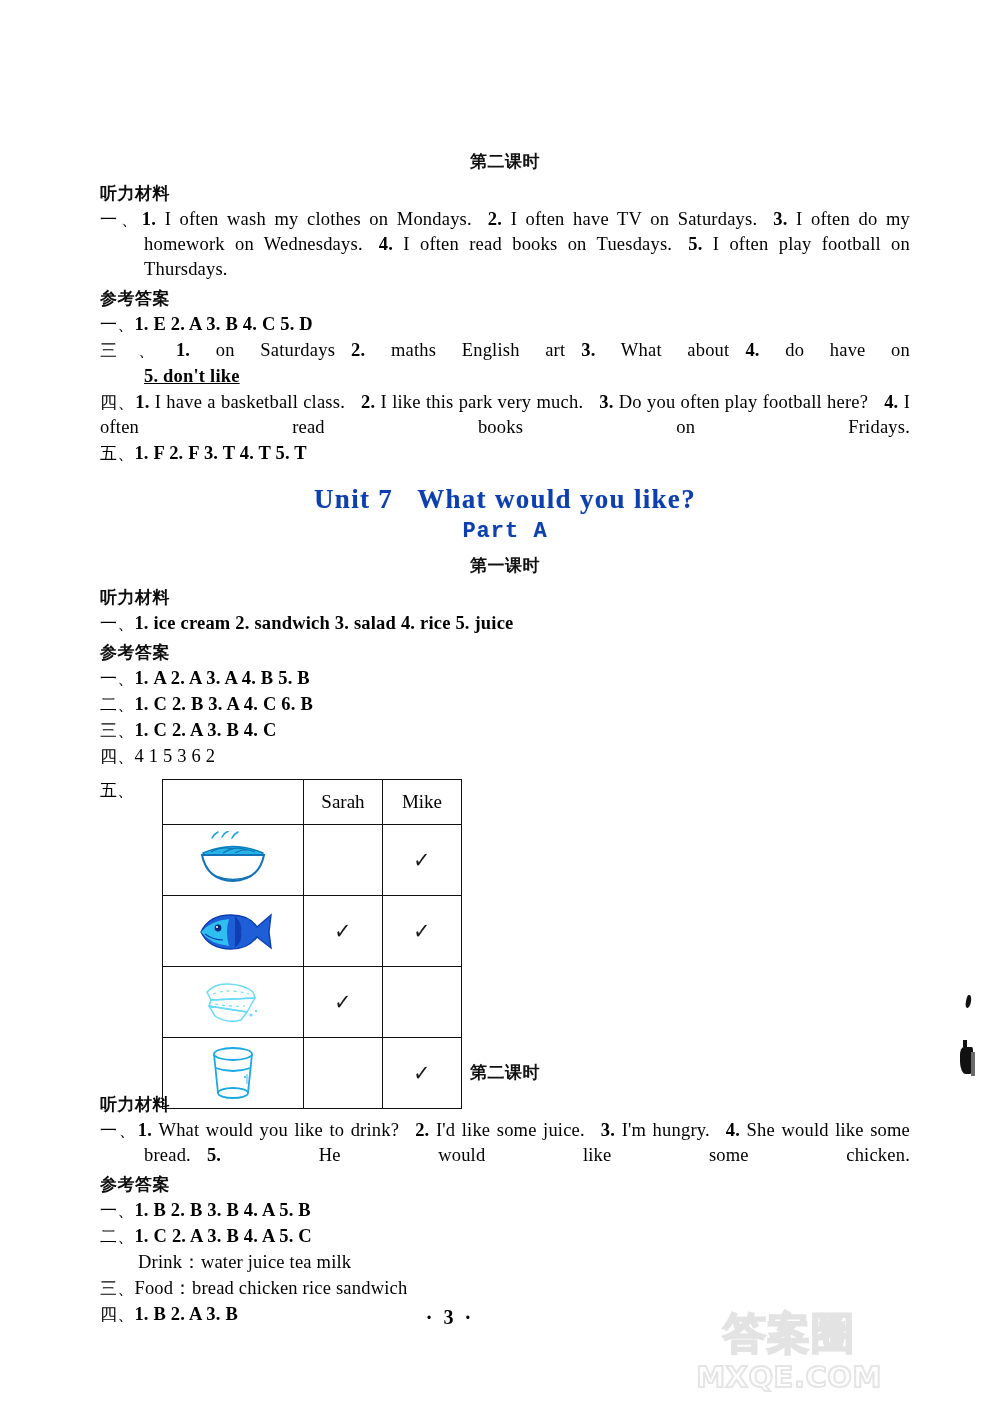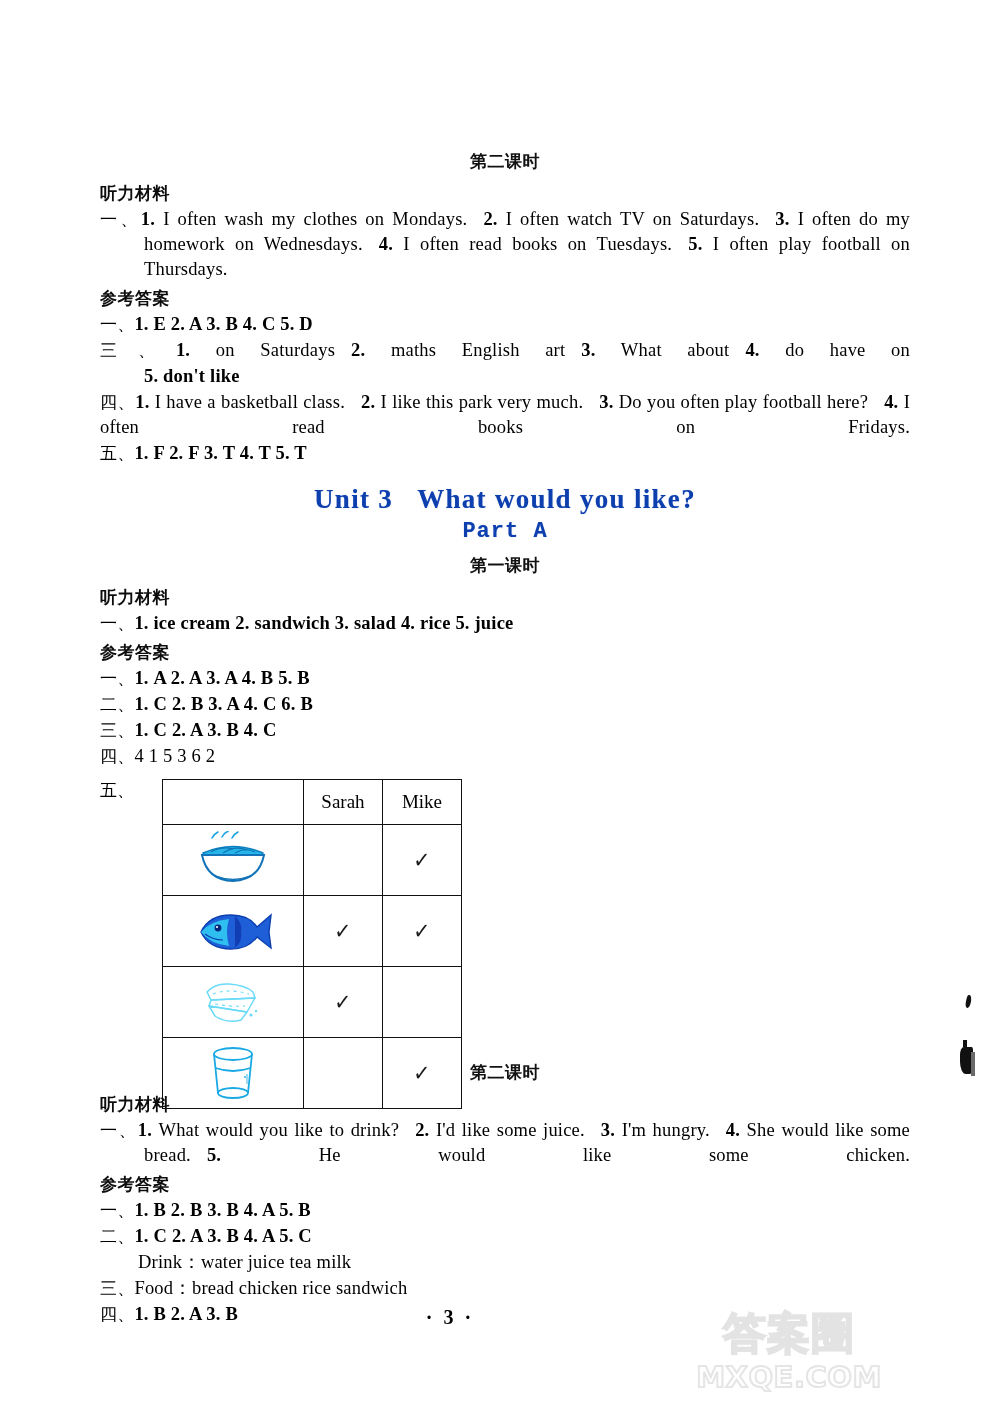--- a/index.html
+++ b/index.html
@@ -68,20 +68,21 @@
     font-family: "DejaVu Sans", "Liberation Sans", sans-serif;
     font-size: 17px;
   }
   .qn {
     font-weight: bold;
   }
   .sp { display: inline-block; width: 16px; }
   .cont {
     display: block;
     padding-left: 44px;
+    text-decoration: underline;
   }
   .cont0 {
     display: block;
     padding-left: 0px;
   }
 
   
   .unit-title {
     text-align: center;
     color: #0d3fae;
@@ -210,21 +211,21 @@
 <div class="page">
  <div class="col">
 
   <div class="lesson-heading">第二课时</div>
 
   <div class="section-heading">听力材料</div>
 
   <div class="line indent-hang spread">
     <span class="cn-num">一、</span><span class="qn">1.</span>
     <span>I often wash my clothes on Mondays.</span><span class="sp"></span><span class="qn">2.</span>
-    <span>I often watch TV on Saturdays.</span><span class="sp"></span><span class="qn">3.</span>
+    <span>I often have TV on Saturdays.</span><span class="sp"></span><span class="qn">3.</span>
     <span>I often do my homework on Wednesdays.</span><span class="sp"></span><span class="qn">4.</span>
     <span>I often read books on Tuesdays.</span><span class="sp"></span><span class="qn">5.</span>
     <span>I often play football on Thursdays.</span>
   </div>
 
   <div class="section-heading">参考答案</div>
 
   <div class="line">
     <span class="cn-num">一、</span><span class="qn">1. E  2. A  3. B  4. C  5. D</span>
   </div>
@@ -247,21 +248,21 @@
     <span>I like this park very much.</span><span class="sp"></span><span class="qn">3.</span>
     <span>Do you often play football here?</span><span class="sp"></span><span class="qn">4.</span>
     <span>I often read books on Fridays.</span>
   </div>
 
   <div class="line">
     <span class="cn-num">五、</span><span class="qn">1. F  2. F  3. T  4. T  5. T</span>
   </div>
 
   <div class="unit-title">
-    <span>Unit 3</span><span class="u-gap"></span><span>What would you like?</span>
+    <span>Unit 7</span><span class="u-gap"></span><span>What would you like?</span>
   </div>
   <div class="part-title">Part A</div>
 
   <div class="lesson-heading">第一课时</div>
 
   <div class="section-heading">听力材料</div>
 
   <div class="line">
     <span class="cn-num">一、</span><span class="qn">1. ice cream   2. sandwich   3. salad   4. rice   5. juice</span>
   </div>

